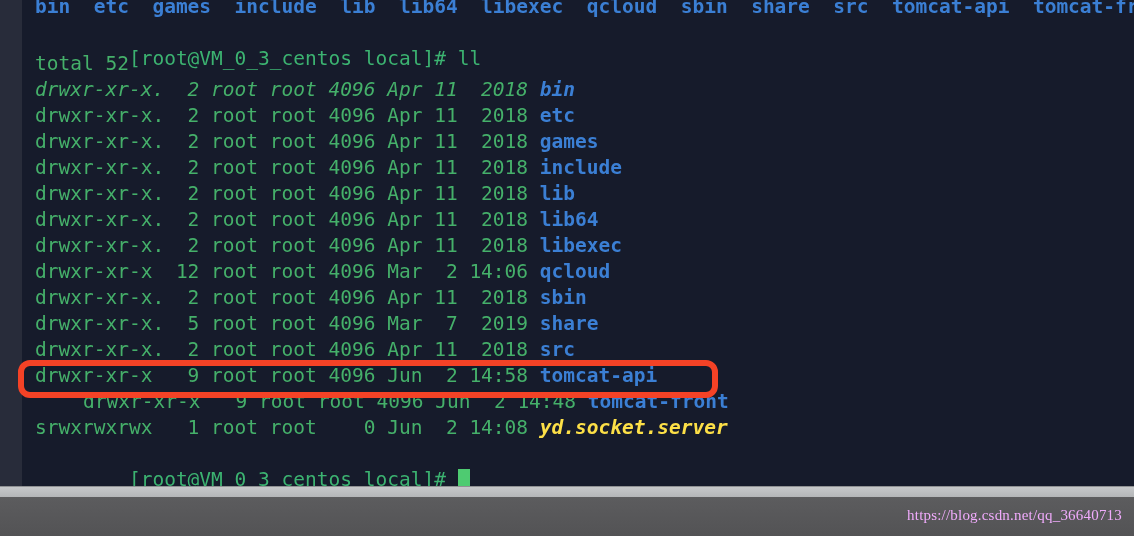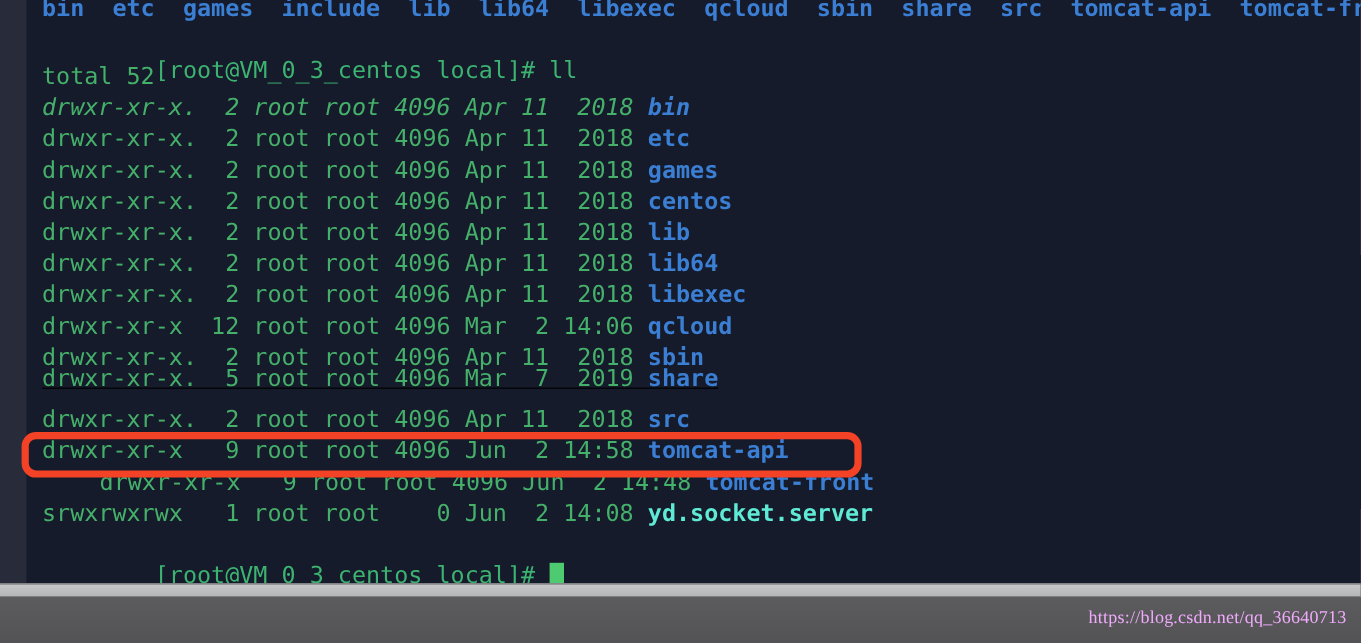--- a/index.html
+++ b/index.html
@@ -58,21 +58,21 @@
     font-family: "DejaVu Sans Mono", monospace;
     font-size: 19.5px;
     letter-spacing: 0px;
     line-height: 26px;
     height: 26px;
   }
 
   .c-green  { color: #45b06a; }
   .c-prompt { color: #3cb371; }
   .c-dir    { color: #3b7fd4; font-weight: bold; }
-  .c-sock   { color: #5eead4; font-weight: bold; }
+  .c-sock   { color: #fde047; font-weight: bold; font-style: italic; }
 
   
   #completion-line {
     top: -6px;
   }
 
   .cursor-block {
     display: inline-block;
     width: 12px;
     height: 20px;
@@ -136,27 +136,27 @@
       <div class="tline" style="top:20px;">
         <span class="c-prompt">[root@VM_0_3_centos local]# </span><span class="c-prompt">ll</span>
       </div>
 
       <div class="tline c-green" style="top:51px;">total 52</div>
 
       <div id="rows-host">
           <div class="tline" style="top: 77px; font-style: italic;"><span class="c-green">drwxr-xr-x.  2 root root 4096 Apr 11  2018 </span><span class="c-dir">bin</span></div>
           <div class="tline" style="top: 103px;"><span class="c-green">drwxr-xr-x.  2 root root 4096 Apr 11  2018 </span><span class="c-dir">etc</span></div>
           <div class="tline" style="top: 129px;"><span class="c-green">drwxr-xr-x.  2 root root 4096 Apr 11  2018 </span><span class="c-dir">games</span></div>
-          <div class="tline" style="top: 155px;"><span class="c-green">drwxr-xr-x.  2 root root 4096 Apr 11  2018 </span><span class="c-dir">centos</span></div>
+          <div class="tline" style="top: 155px;"><span class="c-green">drwxr-xr-x.  2 root root 4096 Apr 11  2018 </span><span class="c-dir">include</span></div>
           <div class="tline" style="top: 181px;"><span class="c-green">drwxr-xr-x.  2 root root 4096 Apr 11  2018 </span><span class="c-dir">lib</span></div>
           <div class="tline" style="top: 207px;"><span class="c-green">drwxr-xr-x.  2 root root 4096 Apr 11  2018 </span><span class="c-dir">lib64</span></div>
           <div class="tline" style="top: 233px;"><span class="c-green">drwxr-xr-x.  2 root root 4096 Apr 11  2018 </span><span class="c-dir">libexec</span></div>
           <div class="tline" style="top: 259px;"><span class="c-green">drwxr-xr-x  12 root root 4096 Mar  2 14:06 </span><span class="c-dir">qcloud</span></div>
           <div class="tline" style="top: 285px;"><span class="c-green">drwxr-xr-x.  2 root root 4096 Apr 11  2018 </span><span class="c-dir">sbin</span></div>
-          <div class="tline" style="top: 303px; text-decoration: underline;"><span class="c-green">drwxr-xr-x.  5 root root 4096 Mar  7  2019 </span><span class="c-dir">share</span></div>
+          <div class="tline" style="top: 311px;"><span class="c-green">drwxr-xr-x.  5 root root 4096 Mar  7  2019 </span><span class="c-dir">share</span></div>
           <div class="tline" style="top: 337px;"><span class="c-green">drwxr-xr-x.  2 root root 4096 Apr 11  2018 </span><span class="c-dir">src</span></div>
           <div class="tline" style="top: 363px;"><span class="c-green">drwxr-xr-x   9 root root 4096 Jun  2 14:58 </span><span class="c-dir">tomcat-api</span></div>
           <div class="tline" style="top: 389px; margin-left: 48px;"><span class="c-green">drwxr-xr-x   9 root root 4096 Jun  2 14:48 </span><span class="c-dir">tomcat-front</span></div>
           <div class="tline" style="top: 415px;"><span class="c-green">srwxrwxrwx   1 root root    0 Jun  2 14:08 </span><span class="c-sock">yd.socket.server</span></div>
         </div>
 
       <div class="tline" id="final-prompt-line" style="top:441px;">
         <span class="c-prompt">[root@VM_0_3_centos local]# </span><span class="cursor-block"></span>
       </div>
 

